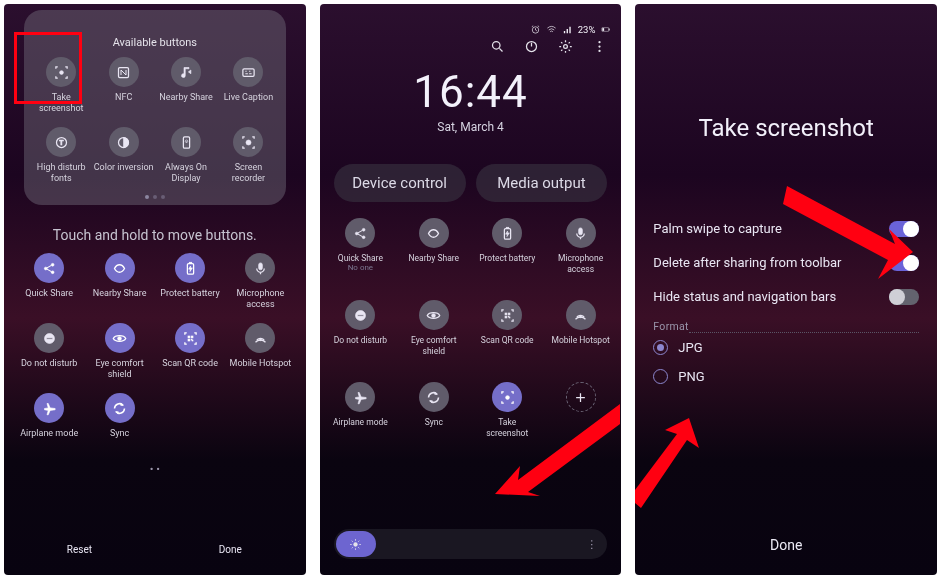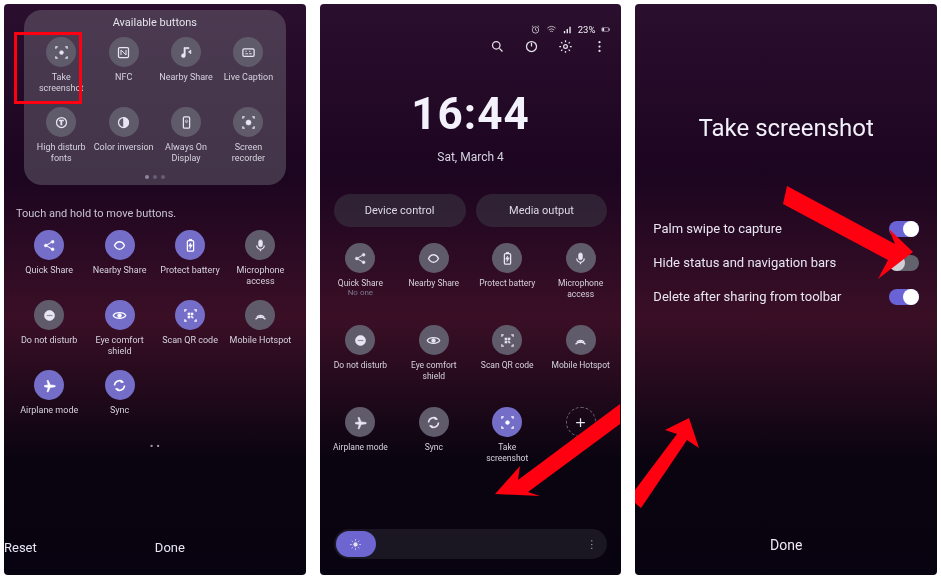--- a/index.html
+++ b/index.html
@@ -19,21 +19,21 @@
     height: 571px;
     border-radius: 4px;
     overflow: hidden;
     background: linear-gradient(180deg, #2b0f2e 0%, #1c0520 30%, #3a0f26 55%, #0a0410 80%, #080310 100%);
     color: #e4e2ea;
     font-size: 11px;
   }
   
   .s1 .avail-panel {
     margin: 6px 20px;
-    padding: 2px 6px 2px;
+    padding: 22px 6px 2px;
     border-radius: 18px;
     background: rgba(115,110,125,0.45);
   }
   .s1 .panel-title {
     text-align: center;
     font-size: 11px;
     padding: 4px 0 8px;
   }
   .grid4 {
     display: grid;
@@ -65,65 +65,66 @@
     color: #d6d3de;
     max-width: 62px;
   }
   .clabel.small { font-size: 8.5px; }
   .highlight-box {
     position: absolute;
     border: 3px solid #ff0011;
     pointer-events: none;
   }
   .instr {
-    text-align: left;
-    font-size: 11px;
+    text-align: center;
+    font-size: 14px;
     color: #c6c3d0;
-    padding: 16px 12px 10px;
+    padding: 16px 0 10px;
   }
   .dots-row {
     display: flex;
     justify-content: center;
     gap: 4px;
     padding: 4px 0;
   }
   .dots-row .d { width:4px; height:4px; border-radius:50%; background:#8c86a0; opacity:.5; }
   .dots-row .d.on { opacity:1; }
   .bottom-bar {
     position: absolute;
     bottom: 0; left: 0; right: 0;
     display: flex;
     padding: 12px 0 20px;
   }
   .bbtn {
     flex: 1;
-    font-size: 13px;
+    text-align: center;
+    font-size: 10px;
     color: #e9e6f3;
   }
   
   .s2 .status-row {
     position: absolute; top:20px; right:10px;
     display:flex; gap:5px; align-items:center;
     font-size: 9.5px; color:#f3f1f8;
   }
   .s2 .status-row svg { width:11px; height:11px; fill:#f3f1f8; }
   .s2 .top-icons {
     position:absolute; top:34px; right:14px;
     display:flex; gap:18px;
   }
   .s2 .top-icons .ti { width:16px; height:16px; display:flex; align-items:center; justify-content:center; }
   .s2 .top-icons svg { width:15px; height:15px; fill:#fff; }
   .s2 .clock {
-    text-align:center; margin-top:84px;
-    font-size: 44px; font-weight:700; color:#f3f1fb; letter-spacing:1px;
-  }
-  .s2 .date { text-align:center; font-size:12px; color:#d6d3e1; margin-top:10px;}
+    text-align:center; margin-top:62px;
+    font-size: 44px; font-weight:400; color:#f3f1fb; letter-spacing:1px;
+  }
+  .s2 .date { text-align:center; font-size:12px; color:#d6d3e1; margin-top:2px;}
   .pill-row { display:flex; gap:10px; padding: 30px 14px 0;}
   .pill {
-    flex:1; text-align:center; font-size:11px;
+    flex:1; text-align:center; font-size:15px;
     border-radius:20px; padding:10px 0;
     background: rgba(60,56,70,.55); color:#dcd9e6;
   }
   .s2 .tiles {
     margin: 16px 0 0;
     padding: 0 4px;
   }
   .s2 .cell { min-height: 76px; }
   .s2 .clabel.sub { color:#7c7790; font-size:8px; margin-top:-2px;}
   .brightness {
@@ -621,32 +622,48 @@
 <div class="phone s3">
   <div class="big-title">Take screenshot</div>
   <div class="opts" id="s3-opts">
       <div class="opt-row">
         <div class="lbl">Palm swipe to capture</div>
         <div class="toggle on">
           <div class="knob"></div>
         </div>
       </div>
       <div class="opt-row">
+        <div class="lbl">Delete after sharing from toolbar</div>
+        <div class="toggle on">
+          <div class="knob"></div>
+        </div>
+      </div>
+      <div class="opt-row">
         <div class="lbl">Hide status and navigation bars</div>
         <div class="toggle off">
           <div class="knob"></div>
         </div>
       </div>
-      <div class="opt-row">
-        <div class="lbl">Delete after sharing from toolbar</div>
-        <div class="toggle on">
-          <div class="knob"></div>
-        </div>
-      </div>
     </div>
+  <div style="padding:0 18px">
+    <div style="display:flex; align-items:flex-end;">
+      <div class="fmt-label">Format</div>
+      <div class="dotted"></div>
+    </div>
+    <div id="s3-formats">
+        <div class="fmt-row">
+          <div class="radio on"></div>
+          <div style="font-size:13px;color:#e9e6f3">JPG</div>
+        </div>
+        <div class="fmt-row">
+          <div class="radio "></div>
+          <div style="font-size:13px;color:#e9e6f3">PNG</div>
+        </div>
+      </div>
+  </div>
   <div class="done">Done</div>
 
   <svg class="arrow-svg" style="left:148px; top:170px; width:160px; height:105px" viewBox="0 0 160 105">
     <polygon points="130,78 95,105 105,86 0,30 4,12 112,70 106,55" fill="#ff0011"></polygon>
   </svg>
   <svg class="arrow-svg" style="left:-6px; top:394px; width:80px; height:110px" viewBox="0 0 80 110">
     <polygon points="60,20 70,50 58,42 12,110 0,100 48,36 36,32" fill="#ff0011"></polygon>
   </svg>
 </div>
 

